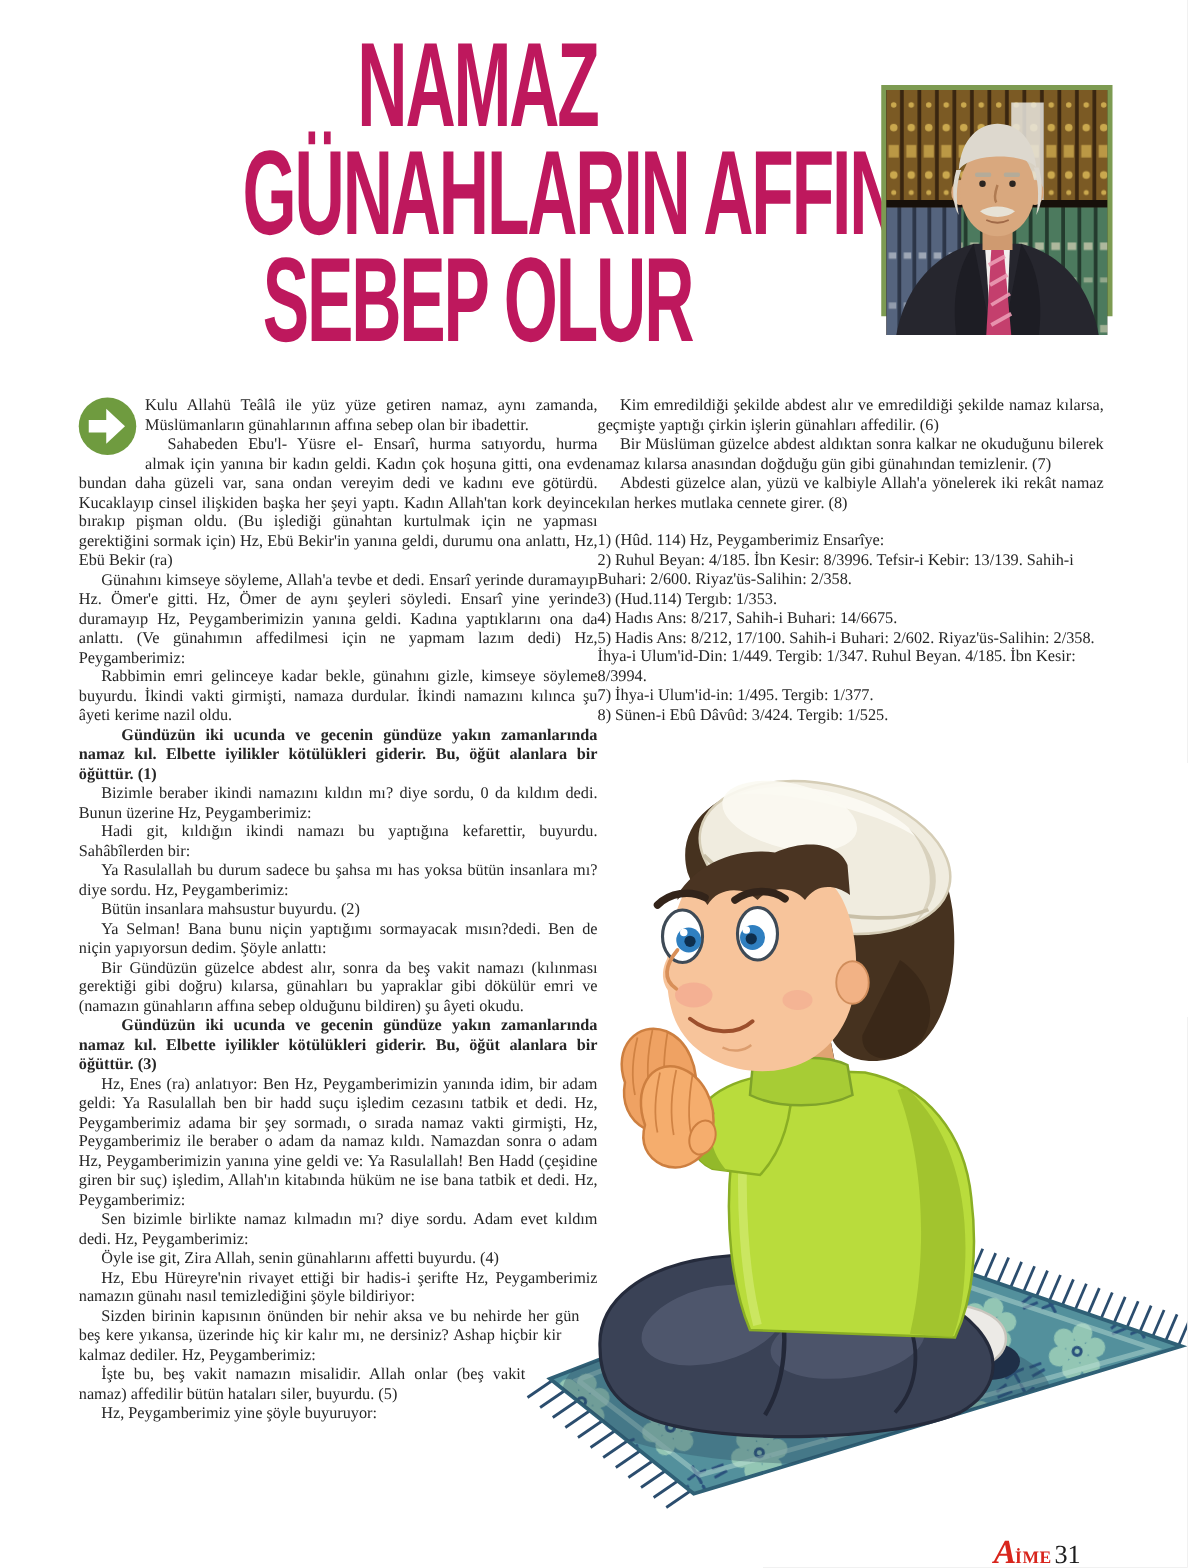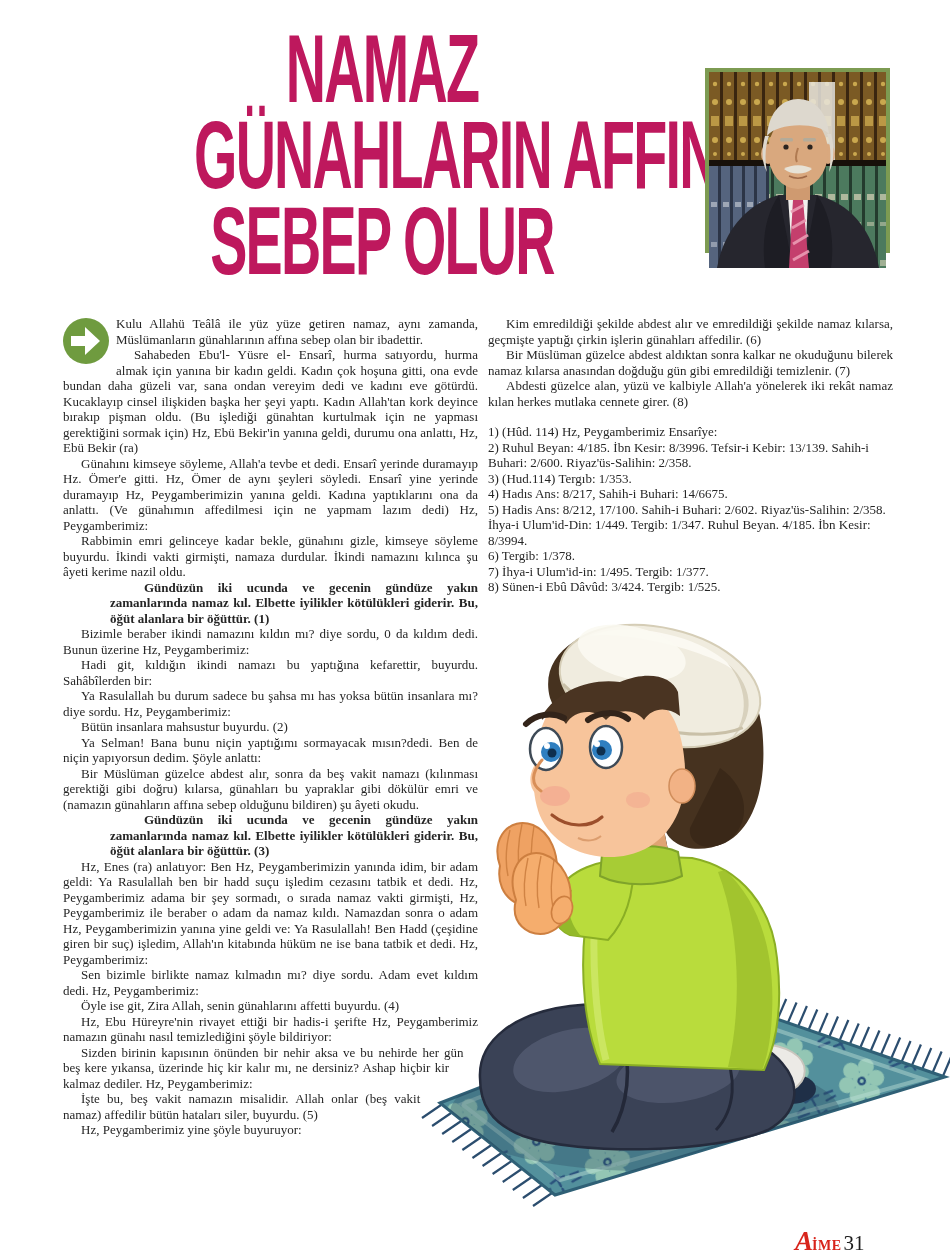--- a/index.html
+++ b/index.html
@@ -28,30 +28,30 @@
   .author svg { display:block; width:177px; height:196px; }
   .author figcaption {
     height:40px; text-align:center; color:#ffffff;
     font-style:italic; font-weight:bold; font-size:13.5px; line-height:17px;
     padding-top:4px; font-family:"Liberation Serif",serif;
   }
 
   
   .columns {
     position:absolute; left:63px; top:316px; width:830px;
-    display:flex; gap:10px;
+    display:flex; 
   }
   .col-left  { width:415px; }
   .col-right { width:405px; }
   .col p {
     margin:0; text-indent:18px; text-align:justify;
     font-size:13px; line-height:15.5px;
   }
   .col p .i { }
-  .col p.ayet { font-weight:bold; text-indent:34px;margin-left:47px; }
+  .col p.ayet { font-weight:bold; text-indent:34px; }
   .col p.ref  { text-indent:0; text-align:left; }
   #refs { margin-top:15px; }
 
   
   .arrow-drop {
     float:left; width:46px; height:46px; border-radius:50%;
     background:#6F9B3F; position:relative; margin:2px 7px 1px 0;
   }
   .arrow-shaft { position:absolute; left:8px; top:18px; width:15px; height:10px; background:#fff; }
   .arrow-head  {
@@ -163,49 +163,48 @@
             </span><span>Kulu Allahü Teâlâ ile yüz yüze getiren namaz, aynı zamanda, Müslümanların günahlarının affına sebep olan bir ibadettir.</span></p>
           <p><span>Sahabeden Ebu'l- Yüsre el- Ensarî, hurma satıyordu, hurma almak için yanına bir kadın geldi. Kadın çok hoşuna gitti, ona evde bundan daha güzeli var, sana ondan vereyim dedi ve kadını eve götürdü. Kucaklayıp cinsel ilişkiden başka her şeyi yaptı. Kadın Allah'tan kork deyince bırakıp pişman oldu. (Bu işlediği günahtan kurtulmak için ne yapması gerektiğini sormak için) Hz, Ebü Bekir'in yanına geldi, durumu ona anlattı, Hz, Ebü Bekir (ra)</span></p>
           <p><span>Günahını kimseye söyleme, Allah'a tevbe et dedi. Ensarî yerinde duramayıp Hz. Ömer'e gitti. Hz, Ömer de aynı şeyleri söyledi. Ensarî yine yerinde duramayıp Hz, Peygamberimizin yanına geldi. Kadına yaptıklarını ona da anlattı. (Ve günahımın affedilmesi için ne yapmam lazım dedi) Hz, Peygamberimiz:</span></p>
           <p><span class="i">Rabbimin emri gelinceye kadar bekle, günahını gizle, kimseye söyleme buyurdu.</span><span> İkindi vakti girmişti, namaza durdular. İkindi namazını kılınca şu âyeti kerime nazil oldu.</span></p>
           <p class="ayet"><span>Gündüzün iki ucunda ve gecenin gündüze yakın zamanlarında namaz kıl. Elbette iyilikler kötülükleri giderir. Bu, öğüt alanlara bir öğüttür. (1)</span></p>
           <p><span>Bizimle beraber ikindi namazını kıldın mı? diye sordu, 0 da kıldım dedi. Bunun üzerine Hz, Peygamberimiz:</span></p>
           <p><span>Hadi git, kıldığın ikindi namazı bu yaptığına kefarettir, buyurdu. Sahâbîlerden bir:</span></p>
           <p><span>Ya Rasulallah bu durum sadece bu şahsa mı has yoksa bütün insanlara mı? diye sordu. Hz, Peygamberimiz:</span></p>
           <p><span class="i">Bütün insanlara mahsustur  buyurdu.</span><span> (2)</span></p>
           <p><span class="i">Ya Selman! Bana bunu niçin yaptığımı sormayacak mısın?</span><span>dedi. Ben de niçin yapıyorsun dedim. Şöyle anlattı:</span></p>
-          <p><span class="i">Bir Müslüman güzelce abdest alır, sonra da beş vakit namazı </span><span>(kılınması gerektiği gibi doğru) </span><span class="i">kılarsa, günahları bu yapraklar gibi dökülür </span><span>emri ve (namazın günahların affına sebep olduğunu bildiren) şu âyeti okudu.</span></p>
+          <p><span class="i">Bir Gündüzün güzelce abdest alır, sonra da beş vakit namazı </span><span>(kılınması gerektiği gibi doğru) </span><span class="i">kılarsa, günahları bu yapraklar gibi dökülür </span><span>emri ve (namazın günahların affına sebep olduğunu bildiren) şu âyeti okudu.</span></p>
           <p class="ayet"><span>Gündüzün iki ucunda ve gecenin gündüze yakın zamanlarında namaz kıl. Elbette iyilikler kötülükleri giderir. Bu, öğüt alanlara bir öğüttür. (3)</span></p>
           <p><span>Hz, Enes (ra) anlatıyor: Ben Hz, Peygamberimizin yanında idim, bir adam geldi: Ya Rasulallah ben bir hadd suçu işledim cezasını tatbik et dedi. Hz, Peygamberimiz adama bir şey sormadı, o sırada namaz vakti girmişti, Hz, Peygamberimiz ile beraber o adam da namaz kıldı. Namazdan sonra o adam Hz, Peygamberimizin yanına yine geldi ve: Ya Rasulallah! Ben Hadd (çeşidine giren bir suç) işledim, Allah'ın kitabında hüküm ne ise bana tatbik et dedi. Hz, Peygamberimiz:</span></p>
           <p><span class="i">Sen bizimle birlikte namaz kılmadın mı?</span><span> diye sordu. Adam evet kıldım dedi. Hz, Peygamberimiz:</span></p>
           <p><span class="i">Öyle ise git, Zira Allah, senin günahlarını affetti buyurdu.</span><span> (4)</span></p>
           <p><span>Hz, Ebu Hüreyre'nin rivayet ettiği bir hadis-i şerifte Hz, Peygamberimiz namazın günahı nasıl temizlediğini şöyle bildiriyor:</span></p>
         </div>
       <div class="wrap-zone">
         <div class="mat-spacer"></div>
         <div id="left-wrapped">
             <p><span class="i">Sizden birinin kapısının önünden bir nehir aksa ve bu nehirde her gün beş kere yıkansa, üzerinde hiç kir kalır mı, ne dersiniz?</span><span> Ashap hiçbir kir kalmaz dediler. Hz, Peygamberimiz:</span></p>
             <p><span class="i">İşte bu, beş vakit namazın misalidir. Allah onlar </span><span>(beş vakit namaz) </span><span class="i">affedilir bütün hataları siler</span><span>, buyurdu.  (5)</span></p>
             <p><span>Hz, Peygamberimiz yine şöyle buyuruyor:</span></p>
           </div>
       </div>
     </section>
     <section class="col col-right">
       <div id="right-main">
           <p><span class="i">Kim emredildiği şekilde abdest alır ve emredildiği şekilde namaz kılarsa, geçmişte yaptığı çirkin işlerin günahları affedilir.</span><span> (6)</span></p>
-          <p><span class="i">Bir Müslüman güzelce abdest aldıktan sonra kalkar ne okuduğunu bilerek namaz kılarsa anasından doğduğu gün gibi emredildiği temizlenir.</span><span> (7)</span></p>
+          <p><span class="i">Bir Müslüman güzelce abdest aldıktan sonra kalkar ne okuduğunu bilerek namaz kılarsa anasından doğduğu gün gibi günahından temizlenir.</span><span> (7)</span></p>
           <p><span class="i">Abdesti güzelce alan, yüzü ve kalbiyle Allah'a yönelerek iki rekât namaz kılan herkes mutlaka cennete girer.</span><span> (8)</span></p>
         </div>
       <div id="refs">
           <p class="ref"><span>1) (Hûd. 114) Hz, Peygamberimiz Ensarîye:</span></p>
           <p class="ref"><span>2) Ruhul Beyan: 4/185. İbn Kesir: 8/3996. Tefsir-i Kebir: 13/139. Sahih-i Buhari: 2/600. Riyaz'üs-Salihin: 2/358.</span></p>
           <p class="ref"><span>3) (Hud.114)  Tergıb: 1/353.</span></p>
           <p class="ref"><span>4) Hadıs Ans: 8/217, Sahih-i Buhari: 14/6675.</span></p>
           <p class="ref"><span>5) Hadis Ans: 8/212, 17/100.  Sahih-i Buhari: 2/602. Riyaz'üs-Salihin: 2/358. İhya-i Ulum'id-Din: 1/449. Tergib: 1/347. Ruhul Beyan. 4/185. İbn Kesir: 8/3994.</span></p>
-          <p class="ref"><span>6) Tergib: 1/378.</span></p>
           <p class="ref"><span>7) İhya-i Ulum'id-in: 1/495. Tergib: 1/377.</span></p>
           <p class="ref"><span>8) Sünen-i Ebû Dâvûd: 3/424. Tergib: 1/525.</span></p>
         </div>
     </section>
   </main>
 
   <svg class="illustration" viewBox="0 0 530 625" aria-hidden="true">
     <defs>
       <pattern id="rugpat" patternUnits="userSpaceOnUse" width="74" height="74" patternTransform="rotate(16)">
         <rect width="74" height="74" fill="#53909c"></rect>

